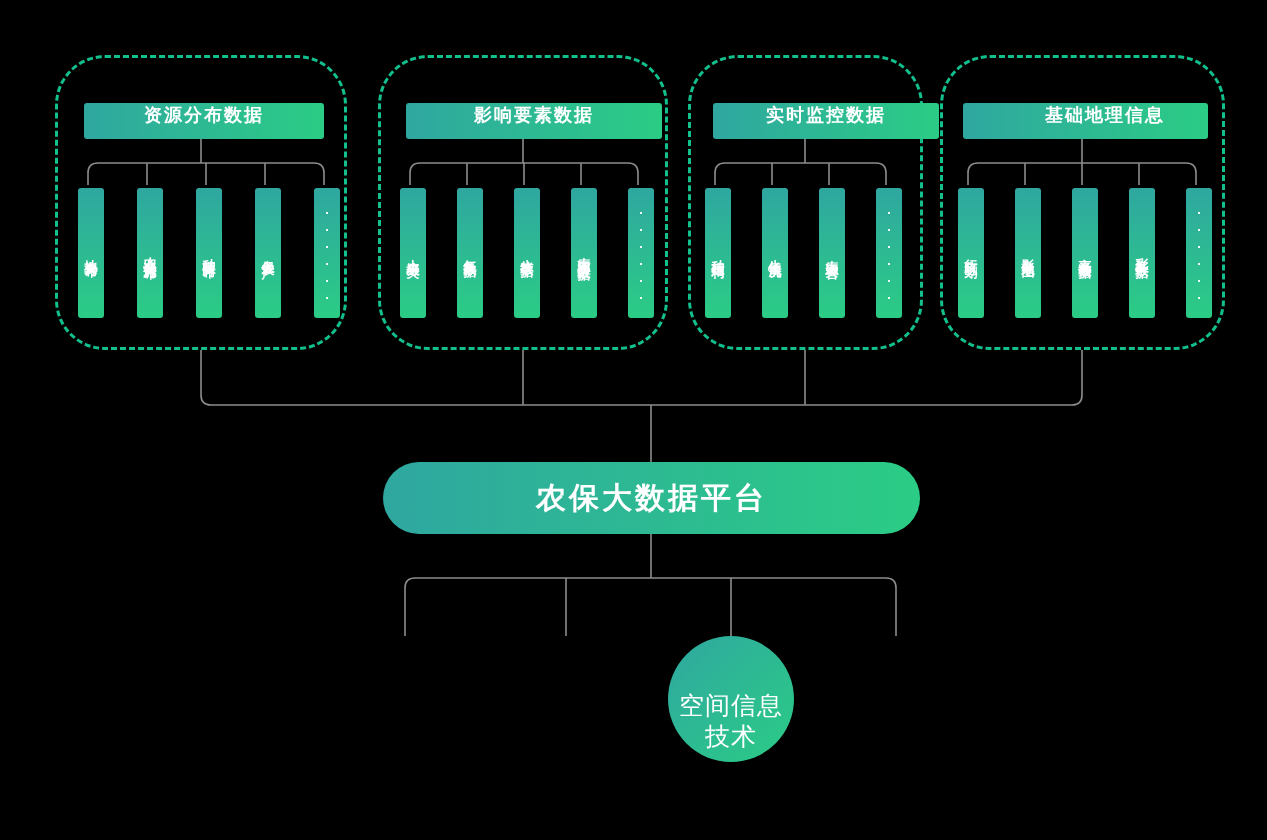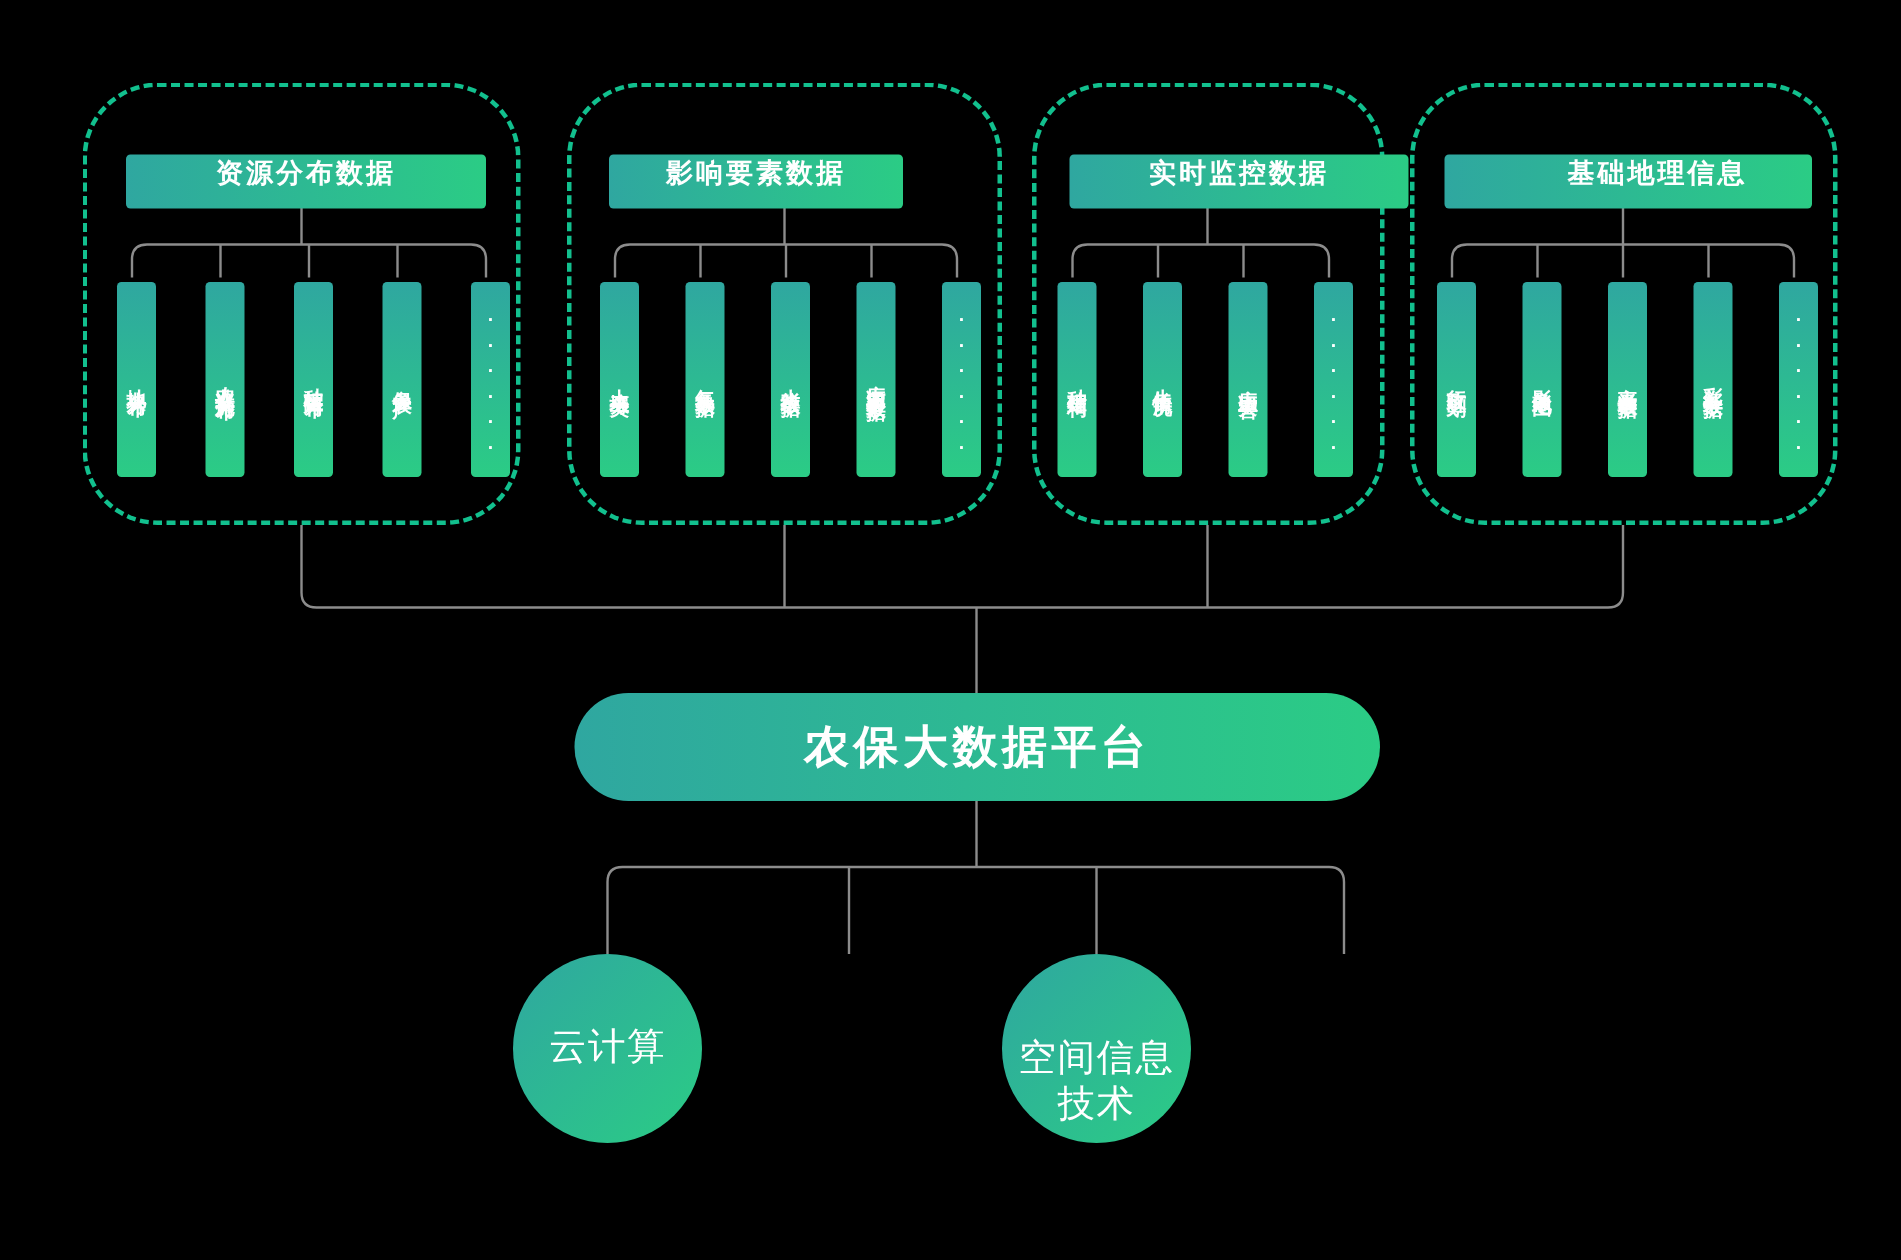--- a/index.html
+++ b/index.html
@@ -148,21 +148,21 @@
       </div>
     <div class="bar" style="left:197px;">
         <span class="vtext">参保农产</span>
       </div>
     <div class="bar" style="left:256px;">
         <span class="vtext">......</span>
       </div>
   </div>
 
   <div class="group" style="left:378px;top:55px;width:290px;height:295px;">
-    <div class="group-header" style="left:25px;top:45px;width:196px;font-family:Liberation Mono, monospace;">
+    <div class="group-header" style="left:25px;top:45px;width:256px;font-family:Liberation Mono, monospace;">
       <span>影响要素数据</span>
     </div>
     <div class="bar" style="left:19px;">
         <span class="vtext">土壤分类</span>
       </div>
     <div class="bar" style="left:76px;">
         <span class="vtext">气象数据</span>
       </div>
     <div class="bar" style="left:133px;">
         <span class="vtext">水纹数据</span>
@@ -211,20 +211,17 @@
       </div>
     <div class="bar" style="left:243px;">
         <span class="vtext">......</span>
       </div>
   </div>
 
   <div class="platform">
     <span>农保大数据平台</span>
   </div>
 
-  <div class="tech-circle" style="left:342px;">
-    <span>云计算</span>
-  </div>
   <div class="tech-circle" style="left:668px;align-items:flex-end;">
     <span>空间信息技术</span>
   </div>
 
 </div>
 
 </body></html>

